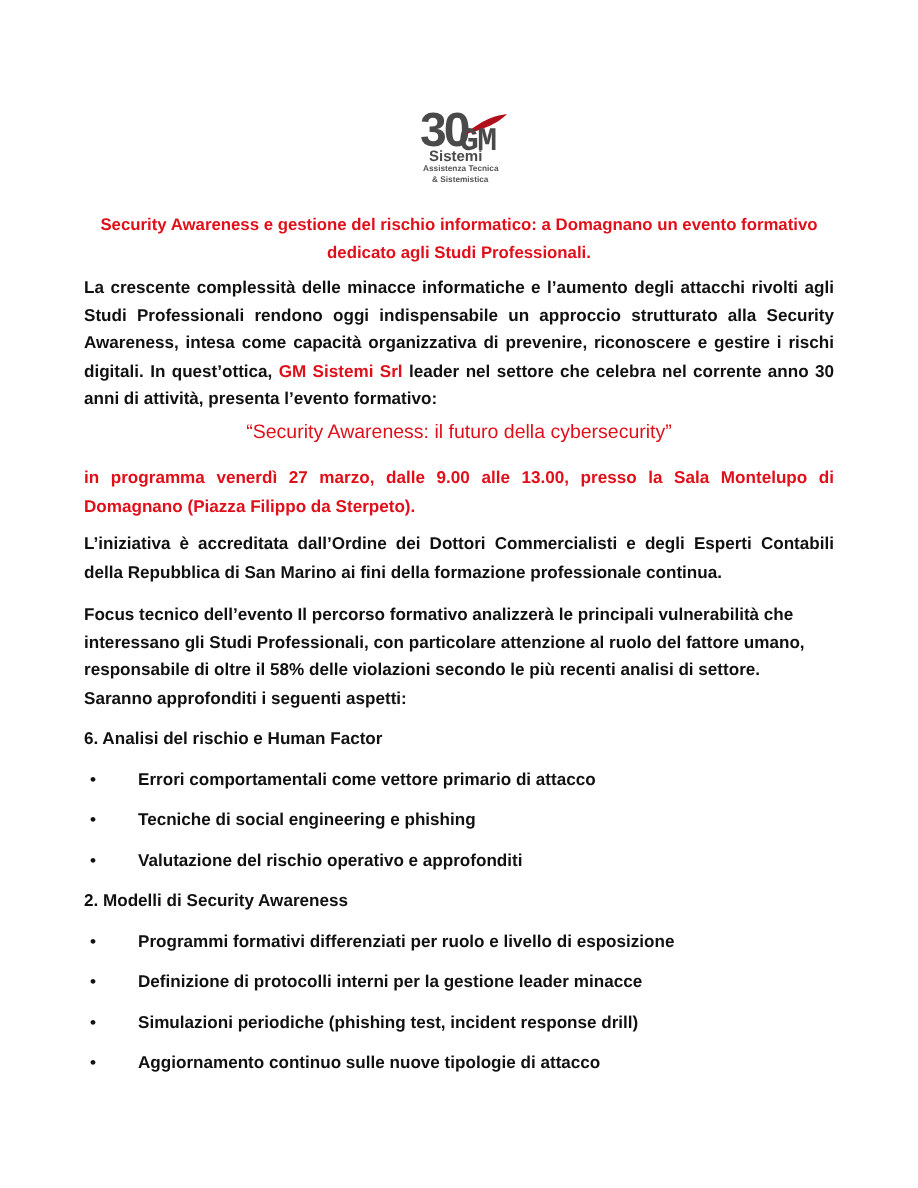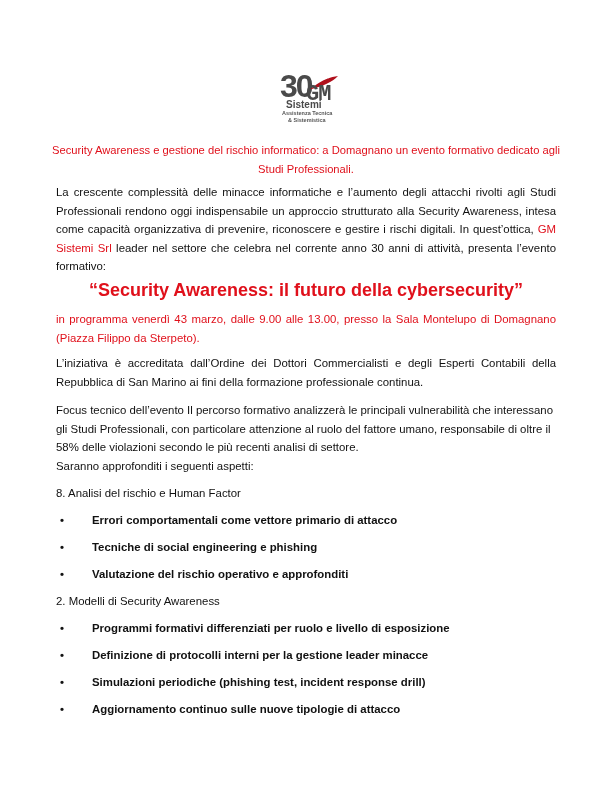--- a/index.html
+++ b/index.html
@@ -13,28 +13,28 @@
   .logo .gm { position: absolute; left: 30px; top: 9px; font-size: 22px; font-weight: bold;
               color: #4a4a4a; letter-spacing: -1px; line-height: 22px; font-family: Liberation Mono, monospace; }
   .logo .swoosh { position: absolute; left: 30px; top: 4px; width: 34px; height: 18px; }
   .logo .anni { position: absolute; left: 37px; top: 5px; font-size: 6px; font-weight: bold;
                 color: #fff; transform: rotate(-15deg); letter-spacing: 0.5px; }
   .logo .brand { position: absolute; left: 10px; top: 29px; font-size: 10px; font-weight: bold; color: #4a4a4a; }
   .logo .sub1 { position: absolute; left: 6px; top: 40px; font-size: 5.5px; color: #555; font-weight: bold; white-space: nowrap; }
   .logo .sub2 { position: absolute; left: 12px; top: 47px; font-size: 5.5px; color: #555; font-weight: bold; white-space: nowrap; }
 
   .red { color: #e0101b; }
-  .txt { position: absolute; left: 56px; width: 500px; font-size: 11.4px; font-weight: normal; line-height: 18.5px; }
+  .txt { position: absolute; left: 56px; width: 500px; font-size: 11.4px; font-weight: bold; line-height: 18.5px; }
   .justify { text-align: justify; text-align-last: left; }
   .center { text-align: center; }
 
   .headline { top: 141px; left: 50px; width: 512px; font-size: 11.2px; }
   .intro { top: 183px; }
   .event-title { position: absolute; top: 280px; left: 56px; width: 500px; text-align: center;
-                 font-size: 18px; font-weight: bold; color: #e0101b; }
+                 font-size: 13px; font-weight: normal; color: #e0101b; }
   .schedule { top: 310px; }
   .accreditation { top: 354px; }
   .focus { top: 401px; }
   .aspects-intro { top: 457px; }
   .sec1 { top: 484px; }
   .sec2 { top: 592px; }
 
   .bullet { position: absolute; left: 56px; width: 500px; font-size: 11.4px; font-weight: bold; line-height: 18px; }
   .bullet .dot { position: absolute; left: 4px; top: 0; }
   .bullet .btext { position: absolute; left: 36px; top: 0; white-space: nowrap; }
@@ -57,29 +57,29 @@
   </div>
 
   <div class="txt center red headline">Security Awareness e gestione del rischio informatico: a Domagnano un evento formativo dedicato agli Studi Professionali.</div>
 
   <div class="txt justify intro">
     <span>La crescente complessità delle minacce informatiche e l’aumento degli attacchi rivolti agli Studi Professionali rendono oggi indispensabile un approccio strutturato alla Security Awareness, intesa come capacità organizzativa di prevenire, riconoscere e gestire i rischi digitali. In quest’ottica, </span><span class="red">GM Sistemi Srl</span><span> leader nel settore che celebra nel corrente anno 30 anni di attività, presenta l’evento formativo:</span>
   </div>
 
   <div class="event-title">“Security Awareness: il futuro della cybersecurity”</div>
 
-  <div class="txt justify red schedule">in programma venerdì 43 marzo, dalle 9.00 alle 13.00, presso la Sala Montelupo di Domagnano (Piazza Filippo da Sterpeto).</div>
+  <div class="txt justify red schedule">in programma venerdì 27 marzo, dalle 9.00 alle 13.00, presso la Sala Montelupo di Domagnano (Piazza Filippo da Sterpeto).</div>
 
   <div class="txt justify accreditation">L’iniziativa è accreditata dall’Ordine dei Dottori Commercialisti e degli Esperti Contabili della Repubblica di San Marino ai fini della formazione professionale continua.</div>
 
   <div class="txt focus">Focus tecnico dell’evento Il percorso formativo analizzerà le principali vulnerabilità che interessano gli Studi Professionali, con particolare attenzione al ruolo del fattore umano, responsabile di oltre il 58% delle violazioni secondo le più recenti analisi di settore.</div>
 
   <div class="txt aspects-intro">Saranno approfonditi i seguenti aspetti:</div>
 
-  <div class="txt sec1">8. Analisi del rischio e Human Factor</div>
+  <div class="txt sec1">6. Analisi del rischio e Human Factor</div>
 
   <div class="bullet" style="top:511px;">
     <span class="dot">•</span>
     <span class="btext">Errori comportamentali come vettore primario di attacco</span>
   </div>
   <div class="bullet" style="top:538px;">
     <span class="dot">•</span>
     <span class="btext">Tecniche di social engineering e phishing</span>
   </div>
   <div class="bullet" style="top:565px;">

